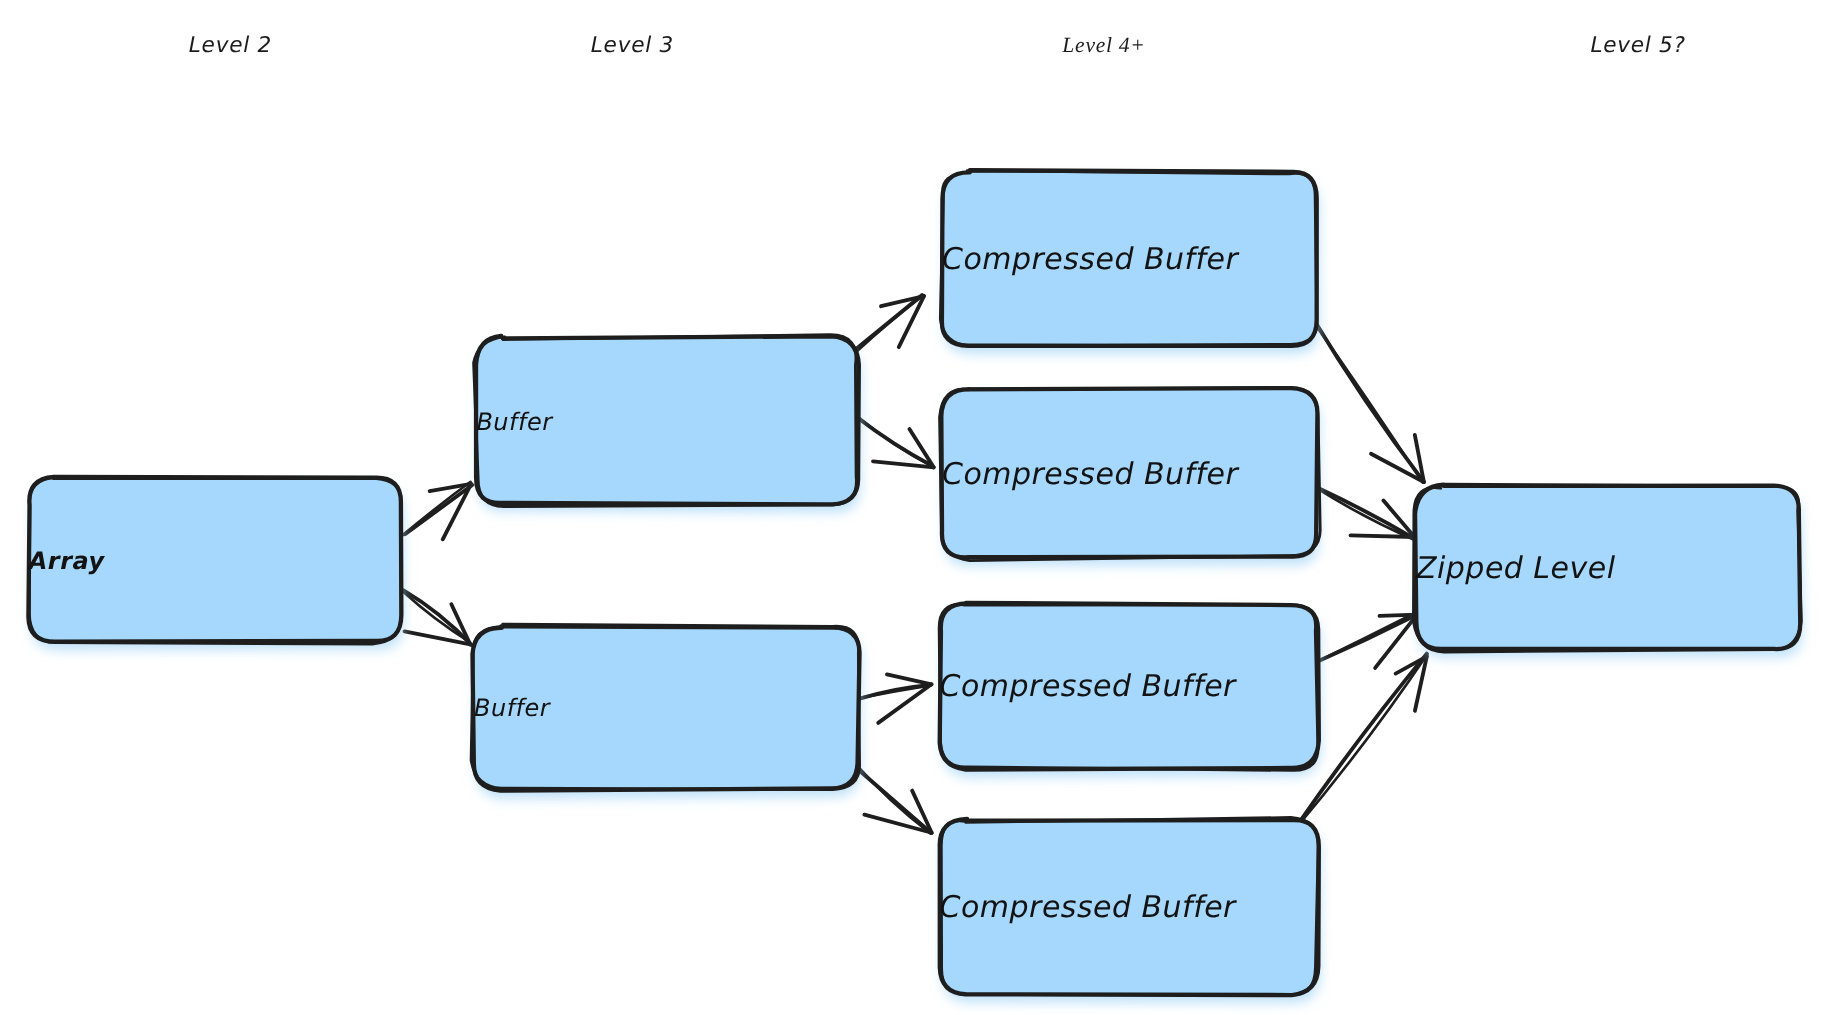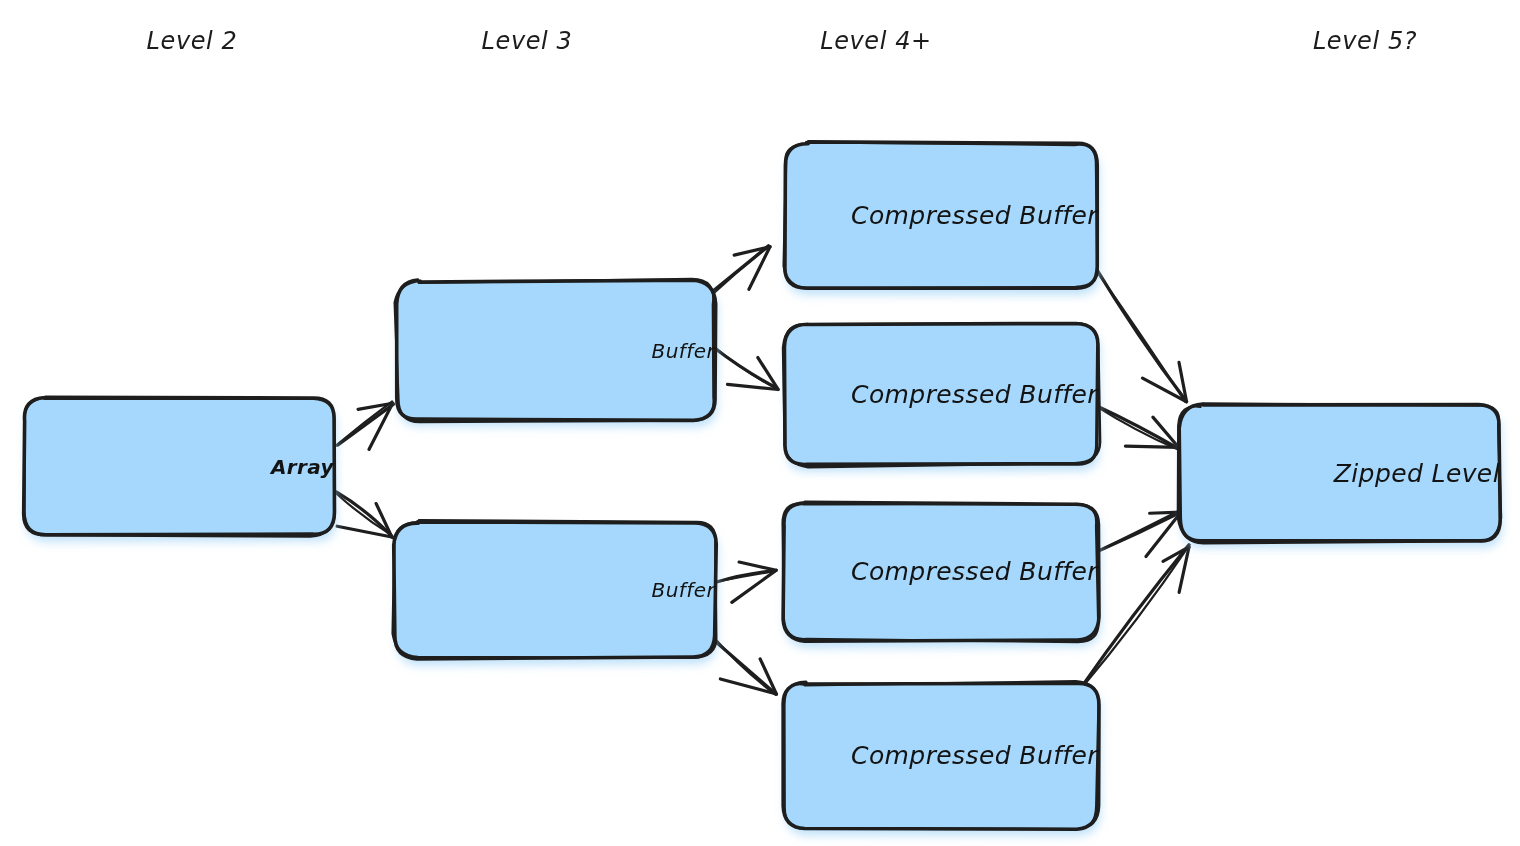--- a/index.html
+++ b/index.html
@@ -18,32 +18,32 @@
   #canvas {
     position: absolute;
     left: 0; top: 0;
     width: 1520px;
     height: 846px;
   }
   .col-header {
     position: absolute;
     transform: translateX(-50%);
     font-family: "DejaVu Sans", sans-serif;
-    font-size: 24px;
+    font-size: 18px;
     font-style: italic;
     letter-spacing: 0.6px;
     color: #1c1c1c;
     white-space: nowrap;
     user-select: none;
   }
   .node {
     position: absolute;
     display: flex;
     align-items: center;
-    justify-content: flex-end;
+    justify-content: flex-start;
     user-select: none;
   }
   .node-label {
     font-family: "DejaVu Sans", sans-serif;
     font-size: 20px;
     font-style: italic;
     letter-spacing: 0.4px;
     color: #131313;
     white-space: nowrap;
     pointer-events: none;
@@ -162,21 +162,21 @@
         <path d="M 1202.8577939490788 404.94522628281265 L 1478.2505346802063 404.71070638485253 Q 1500.0173826008104 405.2457498414442 1499.2269658432342 426.7923453710973 L 1500.150961722713 519.0336347417906 Q 1500.3407149319537 541.9942461755127 1478.0874311751686 540.8489834656939 L 1201.6753700696863 540.8373805731535 Q 1180.3706642682664 541.4132720911875 1180.199719880242 518.2057955954224 L 1179.385606394615 427.9561325190589 Q 1180.953422433231 404.9478098191321 1202.6113267871551 404.1925253244117" fill="#A5D8FC" stroke="none" filter="url(#nodeShadow)"></path>
         <path d="M 1203.1151321338025 404.92879416765646 L 1478.3256950842683 404.6239183003083 Q 1500.0225973810534 405.3194747938775 1498.9950555962046 426.7300489824265 L 1500.1962502395268 519.0437251643277 Q 1500.4429294115398 542.2925200281665 1478.1136605277193 540.8036785054021 L 1201.5779810905922 540.7885947450995 Q 1180.4818635487463 541.5372537185438 1180.2596358443145 517.9675342740491 L 1179.2012883129996 428.24297227477655 Q 1181.2394491632003 404.9321527648717 1202.7947248233017 403.9502829217352" fill="none" stroke="#1e1e1e" stroke-width="3.6" stroke-linecap="round" stroke-linejoin="round"></path>
         <path d="M 1203.6506055545062 403.54374067336323 L 1479.8774561647326 405.2557277597487 Q 1502.382421969995 405.46273203492166 1498.1735542226584 425.075596537441 L 1501.0596102755517 517.527038924396 Q 1498.1987565848976 541.8376030094921 1477.4825012054293 541.2520936995745 L 1203.3984104651959 543.3127062670886 Q 1181.732352007553 542.9584983959794 1177.8756938878446 517.9017909385263 L 1178.295076912269 425.83052082061766 Q 1179.4020649064332 403.4215070329607 1200.527165101096 406.8230281457305" fill="none" stroke="#1e1e1e" stroke-width="2.4" stroke-linecap="round" stroke-linejoin="round"></path>
       </g>
     </g>
 </svg>
 
 <div id="header-layer">
     <div class="col-header" style="left: 192px; top: 27px;">Level 2</div>
     <div class="col-header" style="left: 527px; top: 27px;">Level 3</div>
-    <div class="col-header" style="left: 876px; top: 27px;">Level 4+</div>
+    <div class="col-header" style="left: 920px; top: 27px; font-family: Liberation Serif, serif;">Level 4+</div>
     <div class="col-header" style="left: 1344px; top: 27px; margin-left: 21px;">Level 5?</div>
   </div>
 <div id="label-layer">
     <div class="node" style="left: 24px; top: 398px; width: 310px; height: 137px; font-weight: bold;">
       <span class="node-label">Array</span>
     </div>
     <div class="node" style="left: 397px; top: 281px; width: 318px; height: 139px;">
       <span class="node-label">Buffer</span>
     </div>
     <div class="node" style="left: 395px; top: 522px; width: 320px; height: 136px;">

